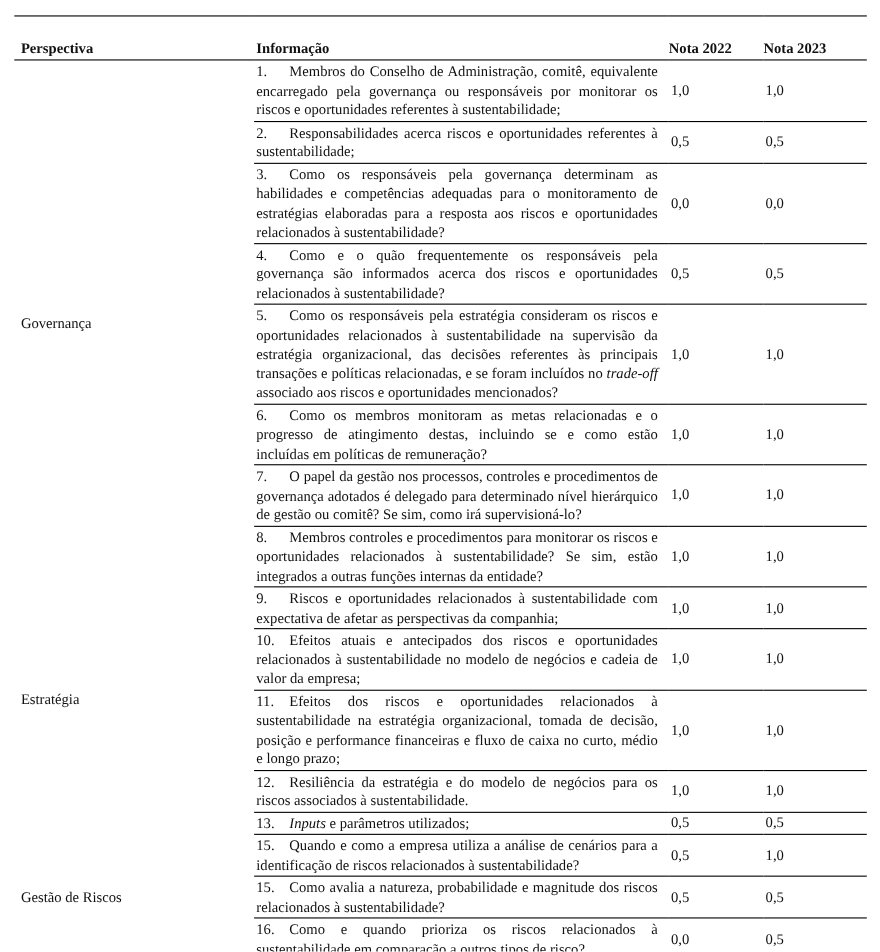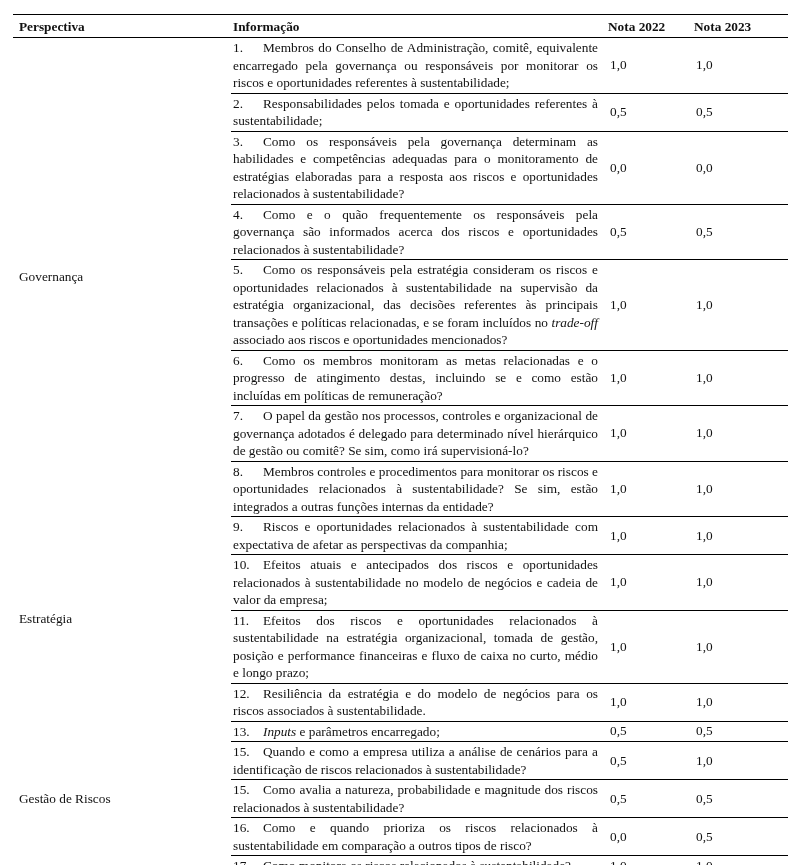--- a/index.html
+++ b/index.html
@@ -1,20 +1,20 @@
 <!DOCTYPE html>
 <html><head>
   <meta charset="utf-8">
   <style>
     html, body { margin: 0; padding: 0; background: #ffffff; }
     body { width: 800px; height: 865px; position: relative; overflow: hidden;
            font-family: "Liberation Serif", "DejaVu Serif", serif; font-size: 13.3px; color: #111; }
     table { position: absolute; left: 13px; top: 14px; width: 775px; border-collapse: collapse; }
     th, td { padding: 0; vertical-align: middle; text-align: left; }
-    th { font-weight: bold; height: 21px; padding-top: 1px; border-top: 1.5px solid #000; border-bottom: 1.5px solid #000; }
+    th { font-weight: bold; height: 21px; padding-top: 18px; border-top: 1.5px solid #000; border-bottom: 1.5px solid #000; }
     col.c1 { width: 218px; }
     col.c2 { width: 377px; }
     col.c3 { width: 86px; }
     col.c4 { width: 94px; }
     td.persp { padding-left: 6px; margin-left: 36px; }
     td.info { text-align: justify; line-height: 17.5px; padding: 1px 10px 1px 2px; border-top: 1px solid #000; margin-left: 12px; }
     td.n { border-top: 1px solid #000; }
     tr.first td.info, tr.first td.n { border-top: none; }
     tr.group-end td { border-bottom: 1.5px solid #000; }
     .num { display: inline-block; width: 30px; }
@@ -39,21 +39,21 @@
     </tr>
   </thead>
   <tbody id="tbody">
       <tr class="first">
         <td class="persp" rowspan="8">Governança</td>
         <td class="info"><span class="num">1.</span><span>Membros do Conselho de Administração, comitê, equivalente encarregado pela governança ou responsáveis por monitorar os riscos e oportunidades referentes à sustentabilidade;</span></td>
         <td class="n"><span class="v">1,0</span></td>
         <td class="n"><span class="v">1,0</span></td>
       </tr>
       <tr>
-        <td class="info"><span class="num">2.</span><span>Responsabilidades pelos tomada e oportunidades referentes à sustentabilidade;</span></td>
+        <td class="info"><span class="num">2.</span><span>Responsabilidades acerca riscos e oportunidades referentes à sustentabilidade;</span></td>
         <td class="n"><span class="v">0,5</span></td>
         <td class="n"><span class="v">0,5</span></td>
       </tr>
       <tr>
         <td class="info"><span class="num">3.</span><span>Como os responsáveis pela governança determinam as habilidades e competências adequadas para o monitoramento de estratégias elaboradas para a resposta aos riscos e oportunidades relacionados à sustentabilidade?</span></td>
         <td class="n"><span class="v">0,0</span></td>
         <td class="n"><span class="v">0,0</span></td>
       </tr>
       <tr>
         <td class="info"><span class="num">4.</span><span>Como e o quão frequentemente os responsáveis pela governança são informados acerca dos riscos e oportunidades relacionados à sustentabilidade?</span></td>
@@ -64,53 +64,53 @@
         <td class="info"><span class="num">5.</span><span>Como os responsáveis pela estratégia consideram os riscos e oportunidades relacionados à sustentabilidade na supervisão da estratégia organizacional, das decisões referentes às principais transações e políticas relacionadas, e se foram incluídos no </span><i>trade-off</i><span> associado aos riscos e oportunidades mencionados?</span></td>
         <td class="n"><span class="v">1,0</span></td>
         <td class="n"><span class="v">1,0</span></td>
       </tr>
       <tr>
         <td class="info"><span class="num">6.</span><span>Como os membros monitoram as metas relacionadas e o progresso de atingimento destas, incluindo se e como estão incluídas em políticas de remuneração?</span></td>
         <td class="n"><span class="v">1,0</span></td>
         <td class="n"><span class="v">1,0</span></td>
       </tr>
       <tr>
-        <td class="info"><span class="num">7.</span><span>O papel da gestão nos processos, controles e organizacional de governança adotados é delegado para determinado nível hierárquico de gestão ou comitê? Se sim, como irá supervisioná-lo?</span></td>
+        <td class="info"><span class="num">7.</span><span>O papel da gestão nos processos, controles e procedimentos de governança adotados é delegado para determinado nível hierárquico de gestão ou comitê? Se sim, como irá supervisioná-lo?</span></td>
         <td class="n"><span class="v">1,0</span></td>
         <td class="n"><span class="v">1,0</span></td>
       </tr>
       <tr class="group-end">
         <td class="info"><span class="num">8.</span><span>Membros controles e procedimentos para monitorar os riscos e oportunidades relacionados à sustentabilidade? Se sim, estão integrados a outras funções internas da entidade?</span></td>
         <td class="n"><span class="v">1,0</span></td>
         <td class="n"><span class="v">1,0</span></td>
       </tr>
       <tr class="first">
         <td class="persp" rowspan="4">Estratégia</td>
         <td class="info"><span class="num">9.</span><span>Riscos e oportunidades relacionados à sustentabilidade com expectativa de afetar as perspectivas da companhia;</span></td>
         <td class="n"><span class="v">1,0</span></td>
         <td class="n"><span class="v">1,0</span></td>
       </tr>
       <tr>
         <td class="info"><span class="num">10.</span><span>Efeitos atuais e antecipados dos riscos e oportunidades relacionados à sustentabilidade no modelo de negócios e cadeia de valor da empresa;</span></td>
         <td class="n"><span class="v">1,0</span></td>
         <td class="n"><span class="v">1,0</span></td>
       </tr>
       <tr>
-        <td class="info"><span class="num">11.</span><span>Efeitos dos riscos e oportunidades relacionados à sustentabilidade na estratégia organizacional, tomada de gestão, posição e performance financeiras e fluxo de caixa no curto, médio e longo prazo;</span></td>
+        <td class="info"><span class="num">11.</span><span>Efeitos dos riscos e oportunidades relacionados à sustentabilidade na estratégia organizacional, tomada de decisão, posição e performance financeiras e fluxo de caixa no curto, médio e longo prazo;</span></td>
         <td class="n"><span class="v">1,0</span></td>
         <td class="n"><span class="v">1,0</span></td>
       </tr>
       <tr class="group-end">
         <td class="info"><span class="num">12.</span><span>Resiliência da estratégia e do modelo de negócios para os riscos associados à sustentabilidade.</span></td>
         <td class="n"><span class="v">1,0</span></td>
         <td class="n"><span class="v">1,0</span></td>
       </tr>
       <tr class="first">
         <td class="persp" rowspan="5">Gestão de Riscos</td>
-        <td class="info"><span class="num">13.</span><i>Inputs</i><span> e parâmetros encarregado;</span></td>
+        <td class="info"><span class="num">13.</span><i>Inputs</i><span> e parâmetros utilizados;</span></td>
         <td class="n"><span class="v">0,5</span></td>
         <td class="n"><span class="v">0,5</span></td>
       </tr>
       <tr>
         <td class="info"><span class="num">15.</span><span>Quando e como a empresa utiliza a análise de cenários para a identificação de riscos relacionados à sustentabilidade?</span></td>
         <td class="n"><span class="v">0,5</span></td>
         <td class="n"><span class="v">1,0</span></td>
       </tr>
       <tr>
         <td class="info"><span class="num">15.</span><span>Como avalia a natureza, probabilidade e magnitude dos riscos relacionados à sustentabilidade?</span></td>

